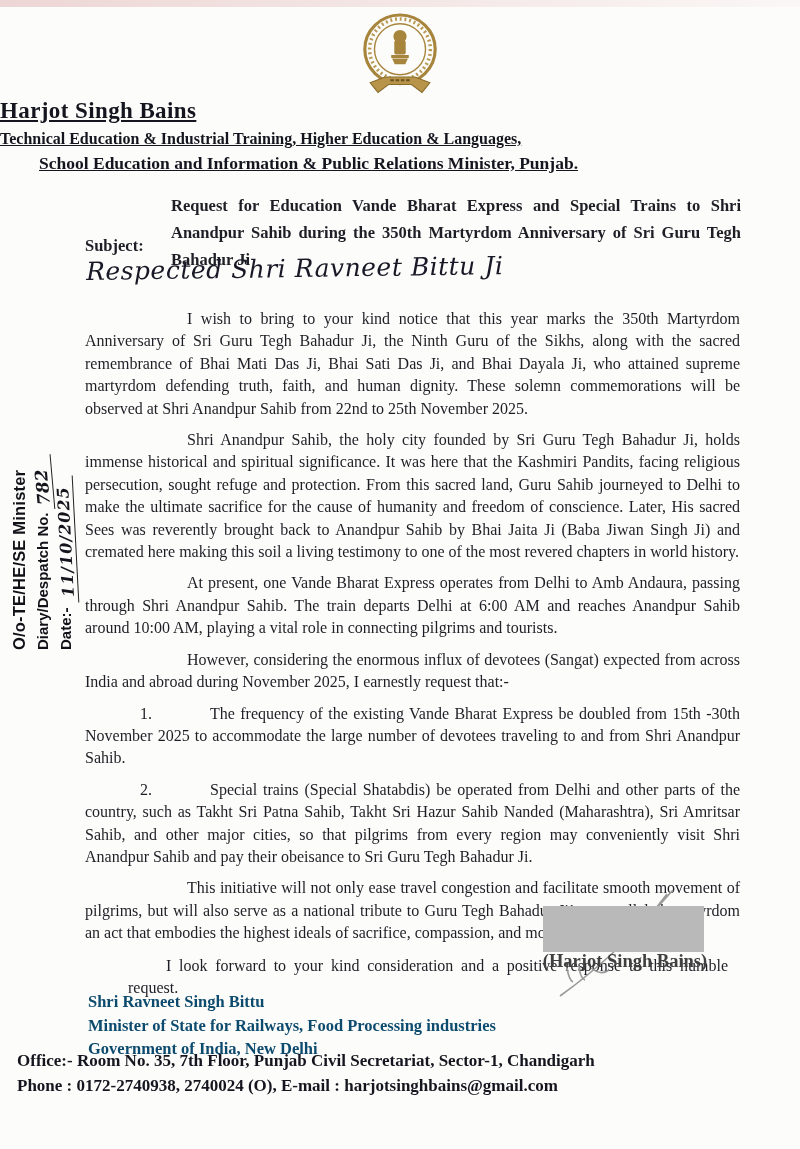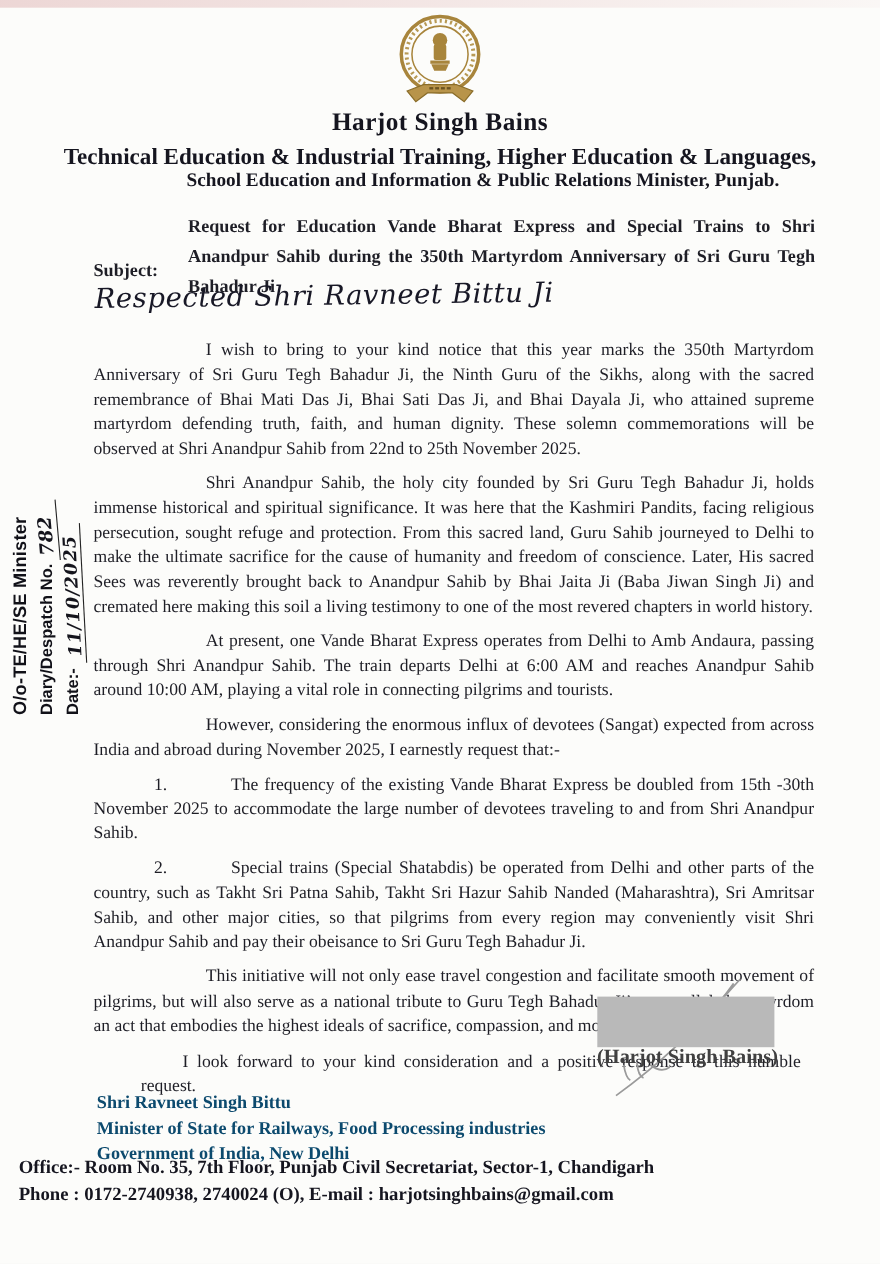--- a/index.html
+++ b/index.html
@@ -1,23 +1,23 @@
 <!DOCTYPE html>
 <html><head>
 <meta charset="utf-8">
 <style>
   html,body{margin:0;padding:0;background:#e9e9e9;}
   .page{position:relative;width:800px;height:1149px;background:#fcfcfa;
         font-family:"Liberation Serif",serif;color:#1e1e26;overflow:hidden;margin:0 auto;}
   .topband{position:absolute;top:0;left:0;right:0;height:7px;
         background:linear-gradient(90deg,rgba(214,158,158,.40),rgba(236,210,210,.12));}
   .emblem{position:absolute;top:12px;left:50%;transform:translateX(-50%);}
-  .center-line{position:absolute;left:0;width:100%;text-align:center;color:#15151f;}
+  .center-line{position:absolute;left:0;width:100%;text-align:left;color:#15151f;text-decoration:underline;}
   .lh-name{top:98px;font-size:23px;font-weight:bold;letter-spacing:.4px;}
-  .lh-t1{top:130px;font-size:21px;font-weight:bold;}
+  .lh-t1{top:130px;font-size:16px;font-weight:bold;}
   .lh-t2{top:153px;font-size:17.5px;font-weight:bold;padding-left:39px;}
   .subject{position:absolute;top:192px;left:85px;width:656px;display:flex;}
   .subject-label{flex:none;width:86px;font-weight:bold;font-size:16.5px;line-height:27px;margin-top:40px;}
   .subject-text{flex:1;font-weight:bold;font-size:16.5px;line-height:27px;text-align:justify;}
   .greeting{position:absolute;top:254px;left:86px;font-size:25px;font-style:italic;
         letter-spacing:.5px;color:#181826;transform:rotate(-.8deg);
         font-family:"DejaVu Serif",serif;white-space:nowrap;}
   .bodyflow{position:absolute;top:308px;left:85px;width:655px;font-size:16px;
         line-height:22.4px;text-align:justify;}
   .para{margin:0 0 9px 0;}

